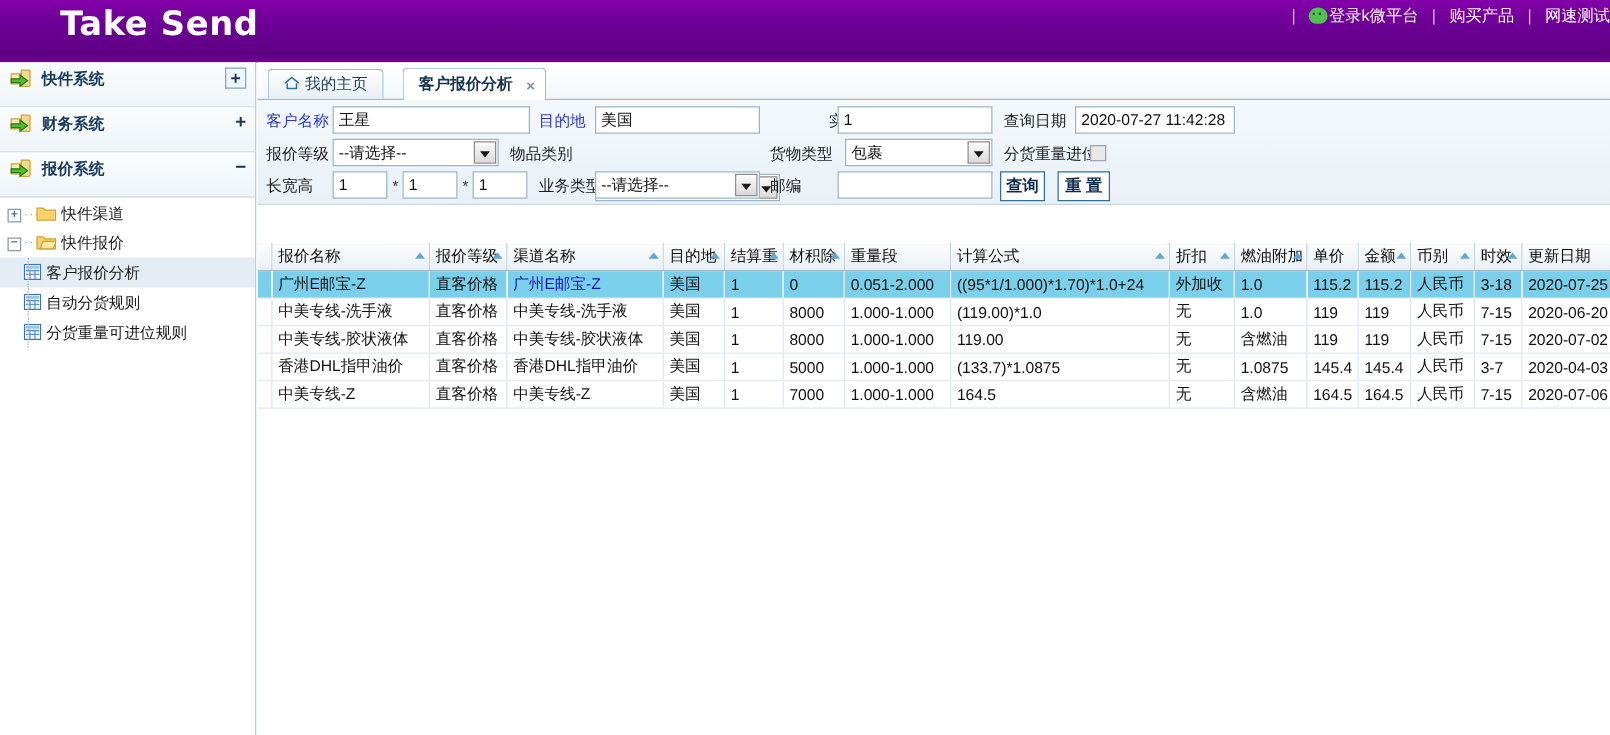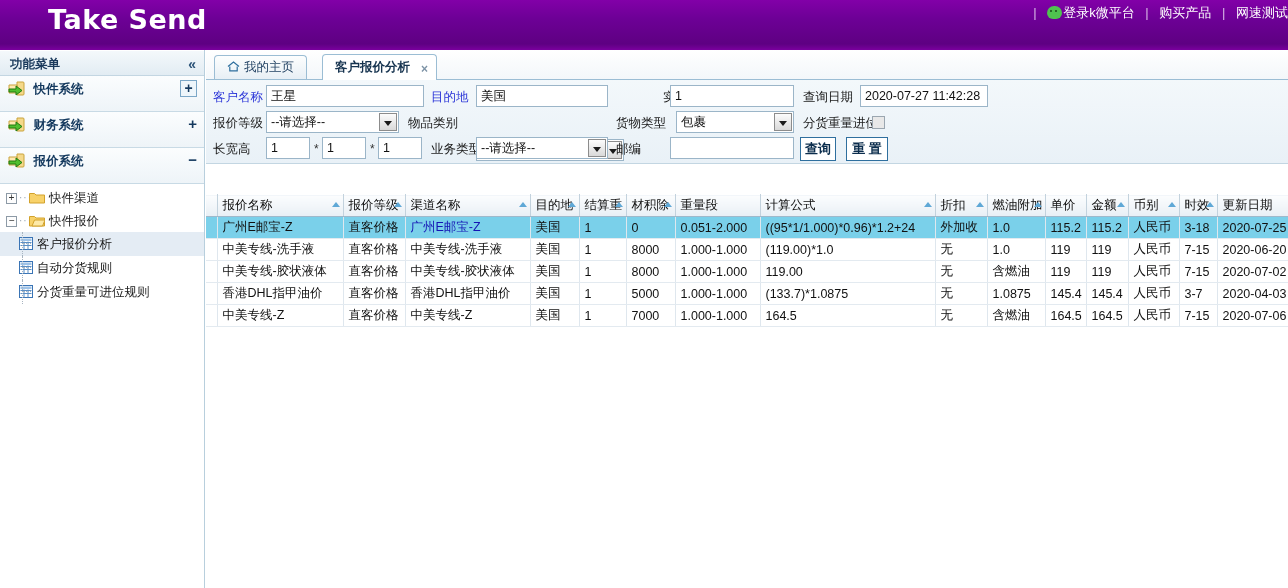--- a/index.html
+++ b/index.html
@@ -255,24 +255,20 @@
       <span class="wechat-ico"></span><a href="#">登录k微平台</a>
       <span class="sep">|</span>
       <a href="#">购买产品</a>
       <span class="sep">|</span>
       <a href="#">网速测试</a>
     </div>
   </div>
   <div class="purple-strip"></div>
 
   <div class="sidebar">
-    <div class="side-head">
-      <span>功能菜单</span>
-      <span class="collapse">«</span>
-    </div>
 
     <div class="sys-row">
       <span class="arrow-ico">
         <svg width="17" height="15" viewBox="0 0 17 15">
           <path d="M9 1 h6 a1 1 0 0 1 1 1 v11 a1 1 0 0 1 -1 1 h-6 z" fill="#f5d98a" stroke="#c9a33c"></path>
           <path d="M1 4 h8 v8 h-8 z" fill="#ffe9b0" stroke="#c9a33c"></path>
           <path d="M1 8 h7 v-3 l6 4.5 -6 4.5 v-3 h-7 z" fill="#4fbf2f" stroke="#237a10" stroke-width="1"></path>
         </svg>
       </span>
       <span>快件系统</span>
@@ -474,21 +470,21 @@
         <tbody id="grid-body">
             <tr class="row sel">
               <td class="gut"></td>
               <td>广州E邮宝-Z</td>
               <td>直客价格</td>
               <td class="link">广州E邮宝-Z</td>
               <td>美国</td>
               <td>1</td>
               <td>0</td>
               <td>0.051-2.000</td>
-              <td>((95*1/1.000)*0.96)*1.2+24</td>
+              <td>((95*1/1.000)*1.70)*1.0+24</td>
               <td>外加收</td>
               <td>1.0</td>
               <td>115.2</td>
               <td class="amt">115.2</td>
               <td>人民币</td>
               <td>3-18</td>
               <td>2020-07-25</td>
             </tr>
             <tr class="row">
               <td class="gut"></td>

